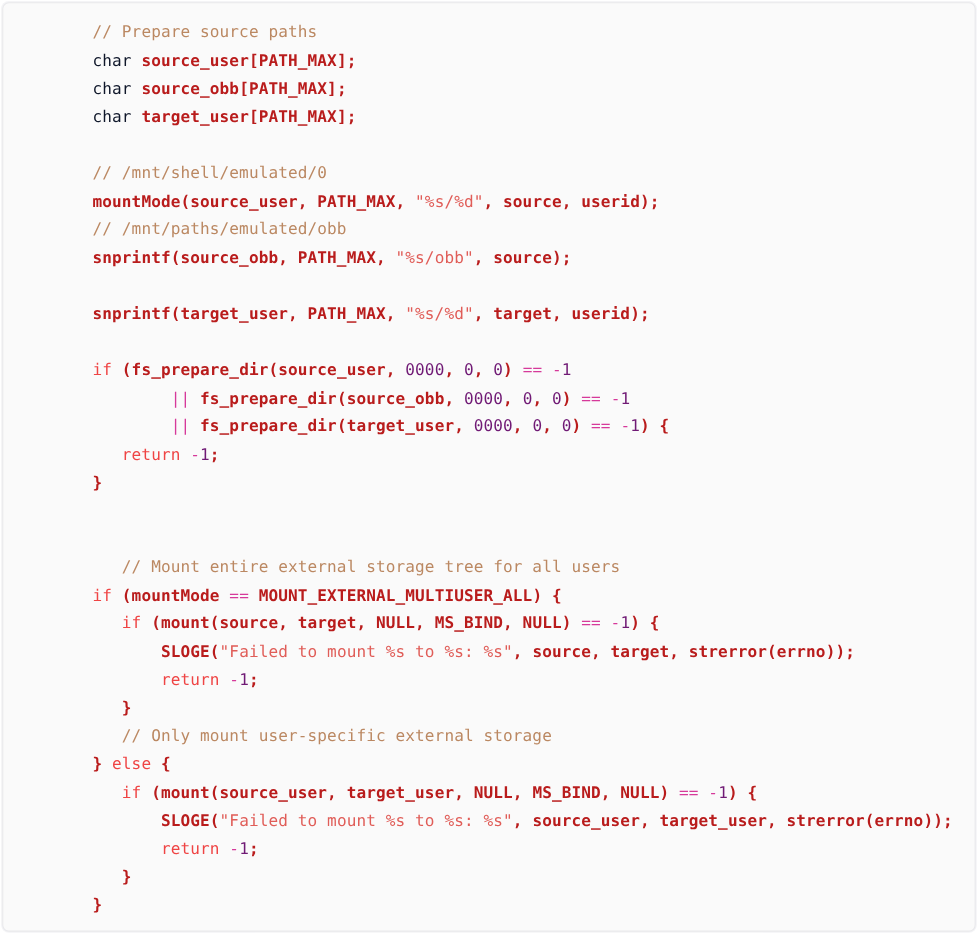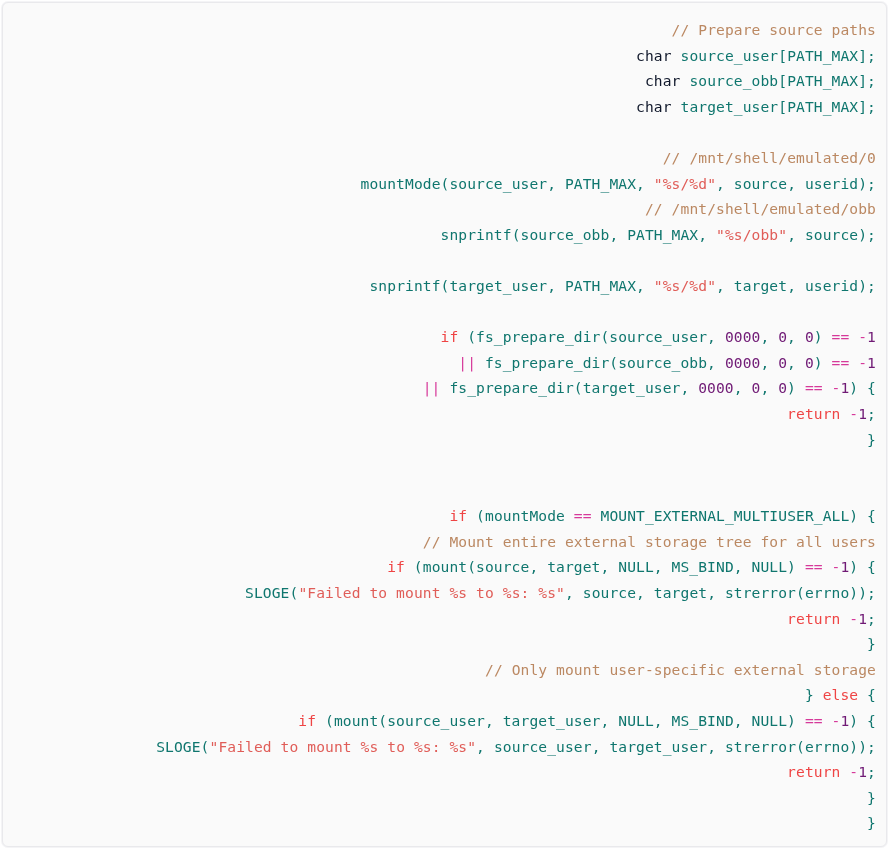--- a/index.html
+++ b/index.html
@@ -43,49 +43,49 @@
     -webkit-font-smoothing: antialiased;
   }
 
   
   .tok-com  { color: #bb8862; }   
   .tok-typ  { color: #0f172a; }   
   .tok-kw   { color: #ef4444; }   
   .tok-str  { color: #e05d58; }   
   .tok-num  { color: #701a75; }   
   .tok-op   { color: #d6399a; }   
-  .tok-pln  { color: #0f766e; }   
+  .tok-pln  { color: #b91c1c; font-weight: bold; }   
 
-  .line { display: block; min-height: 25.6px; text-align: right; }
+  .line { display: block; min-height: 25.6px; }
 </style>
 </head>
 <body>
 
 <div id="code-card">
   <pre id="code-pre"><span class="line"><span>        </span><span class="tok-com">// Prepare source paths</span>
 </span><span class="line"><span>        </span><span class="tok-typ">char</span><span class="tok-pln"> source_user[PATH_MAX];</span>
 </span><span class="line"><span>        </span><span class="tok-typ">char</span><span class="tok-pln"> source_obb[PATH_MAX];</span>
 </span><span class="line"><span>        </span><span class="tok-typ">char</span><span class="tok-pln"> target_user[PATH_MAX];</span>
 </span><span class="line">
 </span><span class="line"><span>        </span><span class="tok-com">// /mnt/shell/emulated/0</span>
 </span><span class="line"><span>        </span><span class="tok-pln">mountMode(source_user, PATH_MAX, </span><span class="tok-str">"%s/%d"</span><span class="tok-pln">, source, userid);</span>
-</span><span class="line"><span>        </span><span class="tok-com">// /mnt/shell/emulated/obb</span>
+</span><span class="line"><span>        </span><span class="tok-com">// /mnt/paths/emulated/obb</span>
 </span><span class="line"><span>        </span><span class="tok-pln">snprintf(source_obb, PATH_MAX, </span><span class="tok-str">"%s/obb"</span><span class="tok-pln">, source);</span>
 </span><span class="line"><span>        </span>
 </span><span class="line"><span>        </span><span class="tok-pln">snprintf(target_user, PATH_MAX, </span><span class="tok-str">"%s/%d"</span><span class="tok-pln">, target, userid);</span>
 </span><span class="line">
 </span><span class="line"><span>        </span><span class="tok-kw">if</span><span class="tok-pln"> (fs_prepare_dir(source_user, </span><span class="tok-num">0000</span><span class="tok-pln">, </span><span class="tok-num">0</span><span class="tok-pln">, </span><span class="tok-num">0</span><span class="tok-pln">) </span><span class="tok-op">==</span><span class="tok-pln"> </span><span class="tok-op">-</span><span class="tok-num">1</span>
 </span><span class="line"><span>                </span><span class="tok-op">||</span><span class="tok-pln"> fs_prepare_dir(source_obb, </span><span class="tok-num">0000</span><span class="tok-pln">, </span><span class="tok-num">0</span><span class="tok-pln">, </span><span class="tok-num">0</span><span class="tok-pln">) </span><span class="tok-op">==</span><span class="tok-pln"> </span><span class="tok-op">-</span><span class="tok-num">1</span>
 </span><span class="line"><span>                </span><span class="tok-op">||</span><span class="tok-pln"> fs_prepare_dir(target_user, </span><span class="tok-num">0000</span><span class="tok-pln">, </span><span class="tok-num">0</span><span class="tok-pln">, </span><span class="tok-num">0</span><span class="tok-pln">) </span><span class="tok-op">==</span><span class="tok-pln"> </span><span class="tok-op">-</span><span class="tok-num">1</span><span class="tok-pln">) {</span>
 </span><span class="line"><span>           </span><span class="tok-kw">return</span><span class="tok-pln"> </span><span class="tok-op">-</span><span class="tok-num">1</span><span class="tok-pln">;</span>
 </span><span class="line"><span>        </span><span class="tok-pln">}</span>
 </span><span class="line">
 </span><span class="line">
+</span><span class="line"><span>           </span><span class="tok-com">// Mount entire external storage tree for all users</span>
 </span><span class="line"><span>        </span><span class="tok-kw">if</span><span class="tok-pln"> (mountMode </span><span class="tok-op">==</span><span class="tok-pln"> MOUNT_EXTERNAL_MULTIUSER_ALL) {</span>
-</span><span class="line"><span>           </span><span class="tok-com">// Mount entire external storage tree for all users</span>
 </span><span class="line"><span>           </span><span class="tok-kw">if</span><span class="tok-pln"> (mount(source, target, NULL, MS_BIND, NULL) </span><span class="tok-op">==</span><span class="tok-pln"> </span><span class="tok-op">-</span><span class="tok-num">1</span><span class="tok-pln">) {</span>
 </span><span class="line"><span>               </span><span class="tok-pln">SLOGE(</span><span class="tok-str">"Failed to mount %s to %s: %s"</span><span class="tok-pln">, source, target, strerror(errno));</span>
 </span><span class="line"><span>               </span><span class="tok-kw">return</span><span class="tok-pln"> </span><span class="tok-op">-</span><span class="tok-num">1</span><span class="tok-pln">;</span>
 </span><span class="line"><span>           </span><span class="tok-pln">}</span>
 </span><span class="line"><span>           </span><span class="tok-com">// Only mount user-specific external storage</span>
 </span><span class="line"><span>        </span><span class="tok-pln">} </span><span class="tok-kw">else</span><span class="tok-pln"> {</span>
 </span><span class="line"><span>           </span><span class="tok-kw">if</span><span class="tok-pln"> (mount(source_user, target_user, NULL, MS_BIND, NULL) </span><span class="tok-op">==</span><span class="tok-pln"> </span><span class="tok-op">-</span><span class="tok-num">1</span><span class="tok-pln">) {</span>
 </span><span class="line"><span>               </span><span class="tok-pln">SLOGE(</span><span class="tok-str">"Failed to mount %s to %s: %s"</span><span class="tok-pln">, source_user, target_user, strerror(errno));</span>
 </span><span class="line"><span>               </span><span class="tok-kw">return</span><span class="tok-pln"> </span><span class="tok-op">-</span><span class="tok-num">1</span><span class="tok-pln">;</span>
 </span><span class="line"><span>           </span><span class="tok-pln">}</span>

